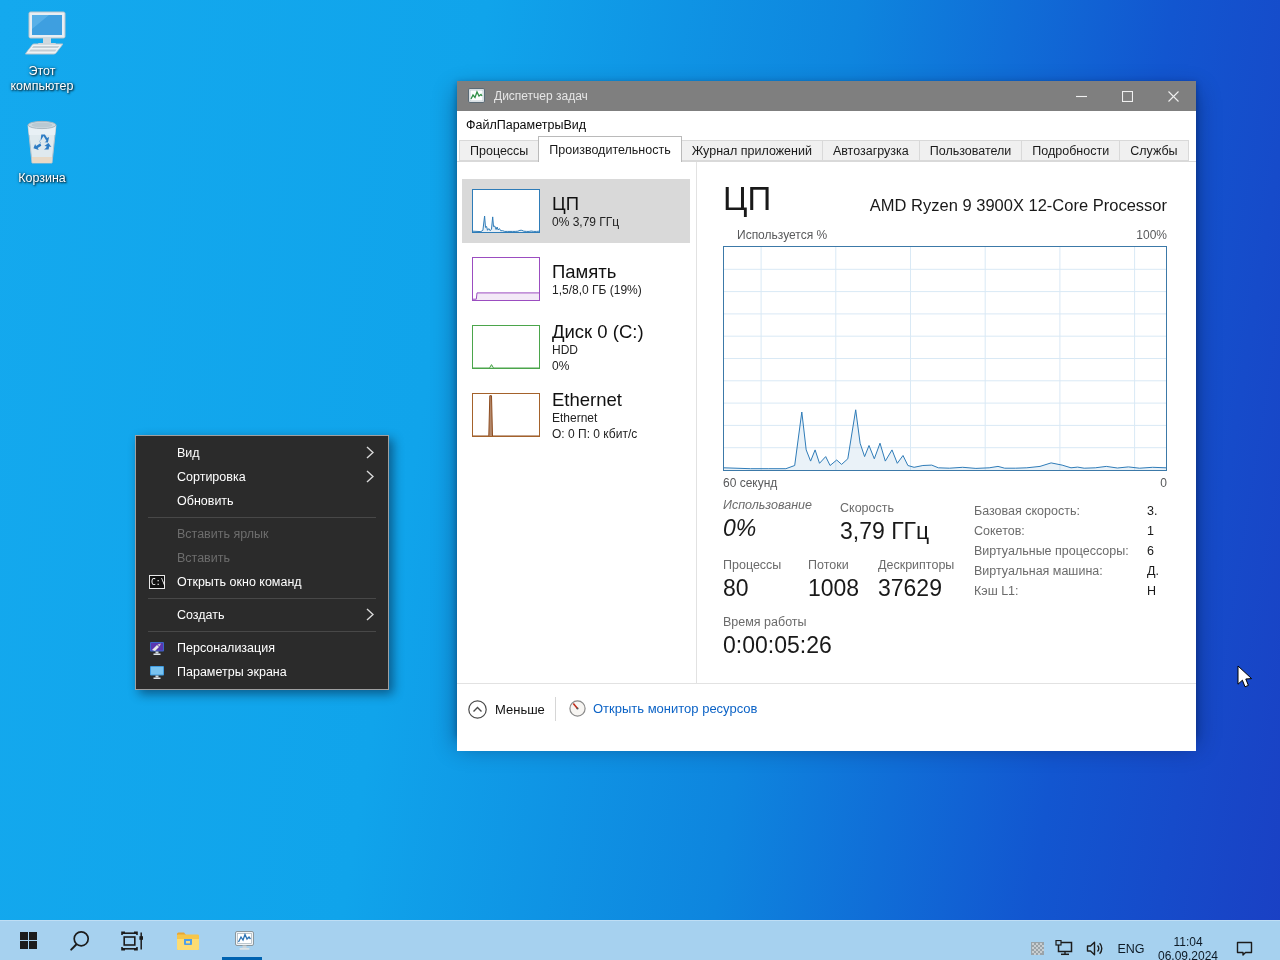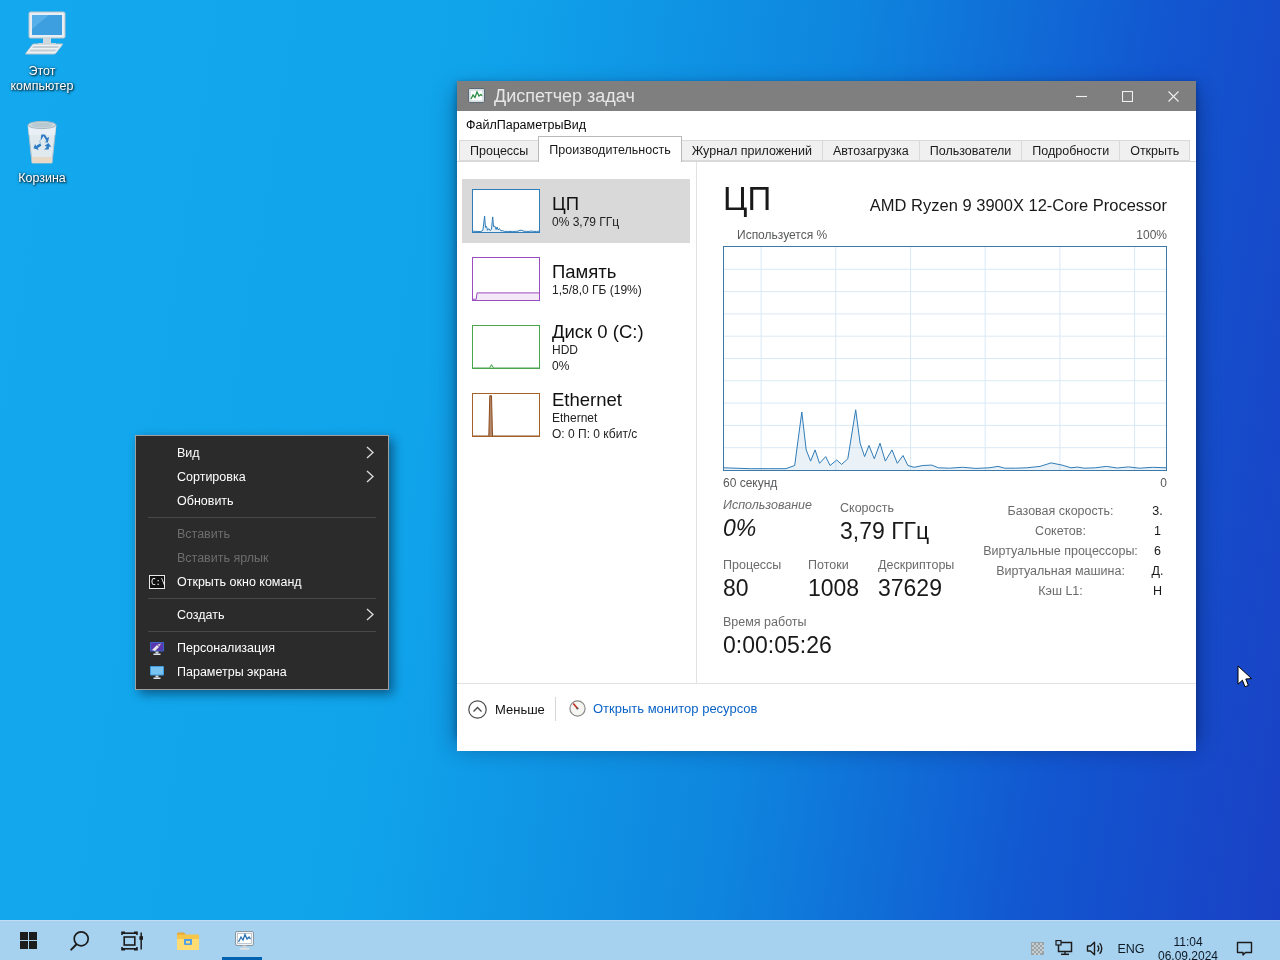--- a/index.html
+++ b/index.html
@@ -30,21 +30,21 @@
   .cm-item .cm-arrow { position:absolute; right:12px; top:5px; width:8px; height:13px; }
   .cm-sep { height:1px; background:#484848; margin:4px 10px 4px 10px; }
   
   .tm-window {
     position:absolute; left:457px; top:81px; width:739px; height:655px;
     background:#fff;
     box-shadow:0 10px 22px rgba(0,15,50,.45), 0 2px 6px rgba(0,15,50,.35);
   }
   .tm-titlebar { position:absolute; left:0; top:0; width:100%; height:30px; background:#7f7f7f; display:flex; align-items:center; }
   .tm-titlebar .tm-appicon { margin-left:11px; width:17px; height:16px; }
-  .tm-titlebar .tm-title { margin-left:9px; color:#e6e6e6; font-size:18px; }
+  .tm-titlebar .tm-title { margin-left:9px; color:#e6e6e6; font-size:12px; }
   .tm-caption-buttons { position:absolute; right:0; top:0; height:30px; display:flex; }
   .tm-cbtn { width:46px; height:30px; display:flex; align-items:center; justify-content:center; }
   .tm-cbtn svg { display:block; }
   .tm-menubar { position:absolute; left:0; top:30px; width:100%; height:27px; background:#fff; display:flex; align-items:center; gap:0; padding-left:9px; }
   .tm-menubar .tm-menu-item { font-size:12.5px; color:#0a0a0a; }
   .tm-tabstrip { position:absolute; left:0; top:54px; width:100%; height:27px; border-bottom:1px solid #d9d9d9; display:flex; align-items:flex-end; padding-left:2px; background:#fff; }
   .tm-tab {
     height:21px; background:#f0f0f0; border:1px solid #d9d9d9; margin-right:-1px;
     display:flex; align-items:center; padding:0 10px; font-size:12.5px; color:#1a1a1a; white-space:nowrap;
   }
@@ -66,21 +66,21 @@
   .tm-main { position:absolute; left:241px; top:0; width:498px; height:100%; overflow:hidden; }
   .tm-heading { position:absolute; left:25px; top:19px; font-size:33px; line-height:36px; color:#191919; }
   .tm-subtitle { position:absolute; right:29px; top:34px; font-size:16.5px; color:#191919; }
   .tm-chart-label { position:absolute; font-size:12px; color:#58595b; }
   .tm-chart { position:absolute; left:25px; top:84px; width:444px; height:225px; border:1px solid #3c79a8; }
   .tm-chart svg { display:block; }
   .tm-stat { position:absolute; }
   .tm-stat .st-label { font-size:12.5px; color:#6b6b6b; white-space:nowrap; }
   .tm-stat .st-value { font-size:23px; color:#191919; margin-top:3px; white-space:nowrap; }
   .tm-details { position:absolute; left:276px; top:339px; }
-  .tm-detail-row { display:flex; height:20px; align-items:center;text-align:center; }
+  .tm-detail-row { display:flex; height:20px; align-items:center; }
   .tm-detail-row .dt-label { width:173px; font-size:12.5px; color:#6b6b6b; white-space:nowrap; }
   .tm-detail-row .dt-value { font-size:12.5px; color:#191919; white-space:nowrap; overflow:hidden; width:21px; }
   
   .tm-footer { position:absolute; left:0; top:602px; width:100%; height:68px; border-top:1px solid #e2e2e2; background:#fff; }
   .tm-collapse { position:absolute; left:11px; top:16px; display:flex; align-items:center; }
   .tm-collapse .tc-label { margin-left:8px; font-size:13px; color:#111; }
   .tm-footer-divider { position:absolute; left:98px; top:13px; width:1px; height:24px; background:#d6d6d6; }
   .tm-resmon { position:absolute; left:112px; top:16px; display:flex; align-items:center; }
   .tm-resmon .tr-label { margin-left:7px; font-size:13px; color:#0c63c6; }
   
@@ -153,27 +153,27 @@
   </div>
 
   <div class="cm-item">
     <span class="cm-icon"></span>
     <span class="cm-label">Обновить</span>
 
   </div>
 <div class="cm-sep"></div>
   <div class="cm-item disabled">
     <span class="cm-icon"></span>
-    <span class="cm-label">Вставить</span>
+    <span class="cm-label">Вставить ярлык</span>
 
   </div>
 
   <div class="cm-item disabled">
     <span class="cm-icon"></span>
-    <span class="cm-label">Вставить ярлык</span>
+    <span class="cm-label">Вставить</span>
 
   </div>
 
   <div class="cm-item">
     <span class="cm-icon"><svg width="16" height="16" viewBox="0 0 16 16">
           <rect x="0.5" y="1.5" width="15" height="13" fill="#111" stroke="#e8e8e8"></rect>
           <text x="2" y="11" font-size="8" fill="#fff" font-family="monospace">C:\</text>
         </svg></span>
     <span class="cm-label">Открыть окно команд</span>
 
@@ -245,21 +245,21 @@
       <span class="tm-menu-item">Вид</span>
     </div>
 
   <div class="tm-tabstrip" id="tm-tabs">
       <div class="tm-tab">Процессы</div>
       <div class="tm-tab selected">Производительность</div>
       <div class="tm-tab">Журнал приложений</div>
       <div class="tm-tab">Автозагрузка</div>
       <div class="tm-tab">Пользователи</div>
       <div class="tm-tab">Подробности</div>
-      <div class="tm-tab">Открыть</div>
+      <div class="tm-tab">Службы</div>
     </div>
 
   <div class="tm-content">
     <div class="tm-sidebar" id="tm-sidebar">
       <div class="tm-side-item selected">
         <div class="tm-thumb" style="border-color: rgb(46, 124, 184);">
             <svg width="66" height="42" viewBox="0 0 66 42">
               <polygon points="0,42 0.0,41.2 7.9,41.6 9.9,40.3 11.6,26.0 12.5,37.4 13.6,36.5 14.5,40.3 15.8,38.6 17.2,40.7 18.5,39.1 19.7,26.9 20.5,36.5 21.8,36.1 23.1,39.5 24.1,37.0 25.1,39.9 26.4,38.6 27.7,40.7 29.7,40.7 31.7,41.4 34.3,41.4 37.0,41.4 39.6,41.4 42.2,41.4 44.9,41.2 46.9,40.3 48.8,40.3 50.8,41.2 53.5,41.4 56.1,41.4 58.1,41.0 60.7,41.4 63.4,41.4 66.0,41.2 66,42" fill="rgba(47,124,184,0.12)" stroke="none"></polygon>
               <polyline points="0.0,41.2 7.9,41.6 9.9,40.3 11.6,26.0 12.5,37.4 13.6,36.5 14.5,40.3 15.8,38.6 17.2,40.7 18.5,39.1 19.7,26.9 20.5,36.5 21.8,36.1 23.1,39.5 24.1,37.0 25.1,39.9 26.4,38.6 27.7,40.7 29.7,40.7 31.7,41.4 34.3,41.4 37.0,41.4 39.6,41.4 42.2,41.4 44.9,41.2 46.9,40.3 48.8,40.3 50.8,41.2 53.5,41.4 56.1,41.4 58.1,41.0 60.7,41.4 63.4,41.4 66.0,41.2" fill="none" stroke="#2f7cb8" stroke-width="1"></polyline>
             </svg>

